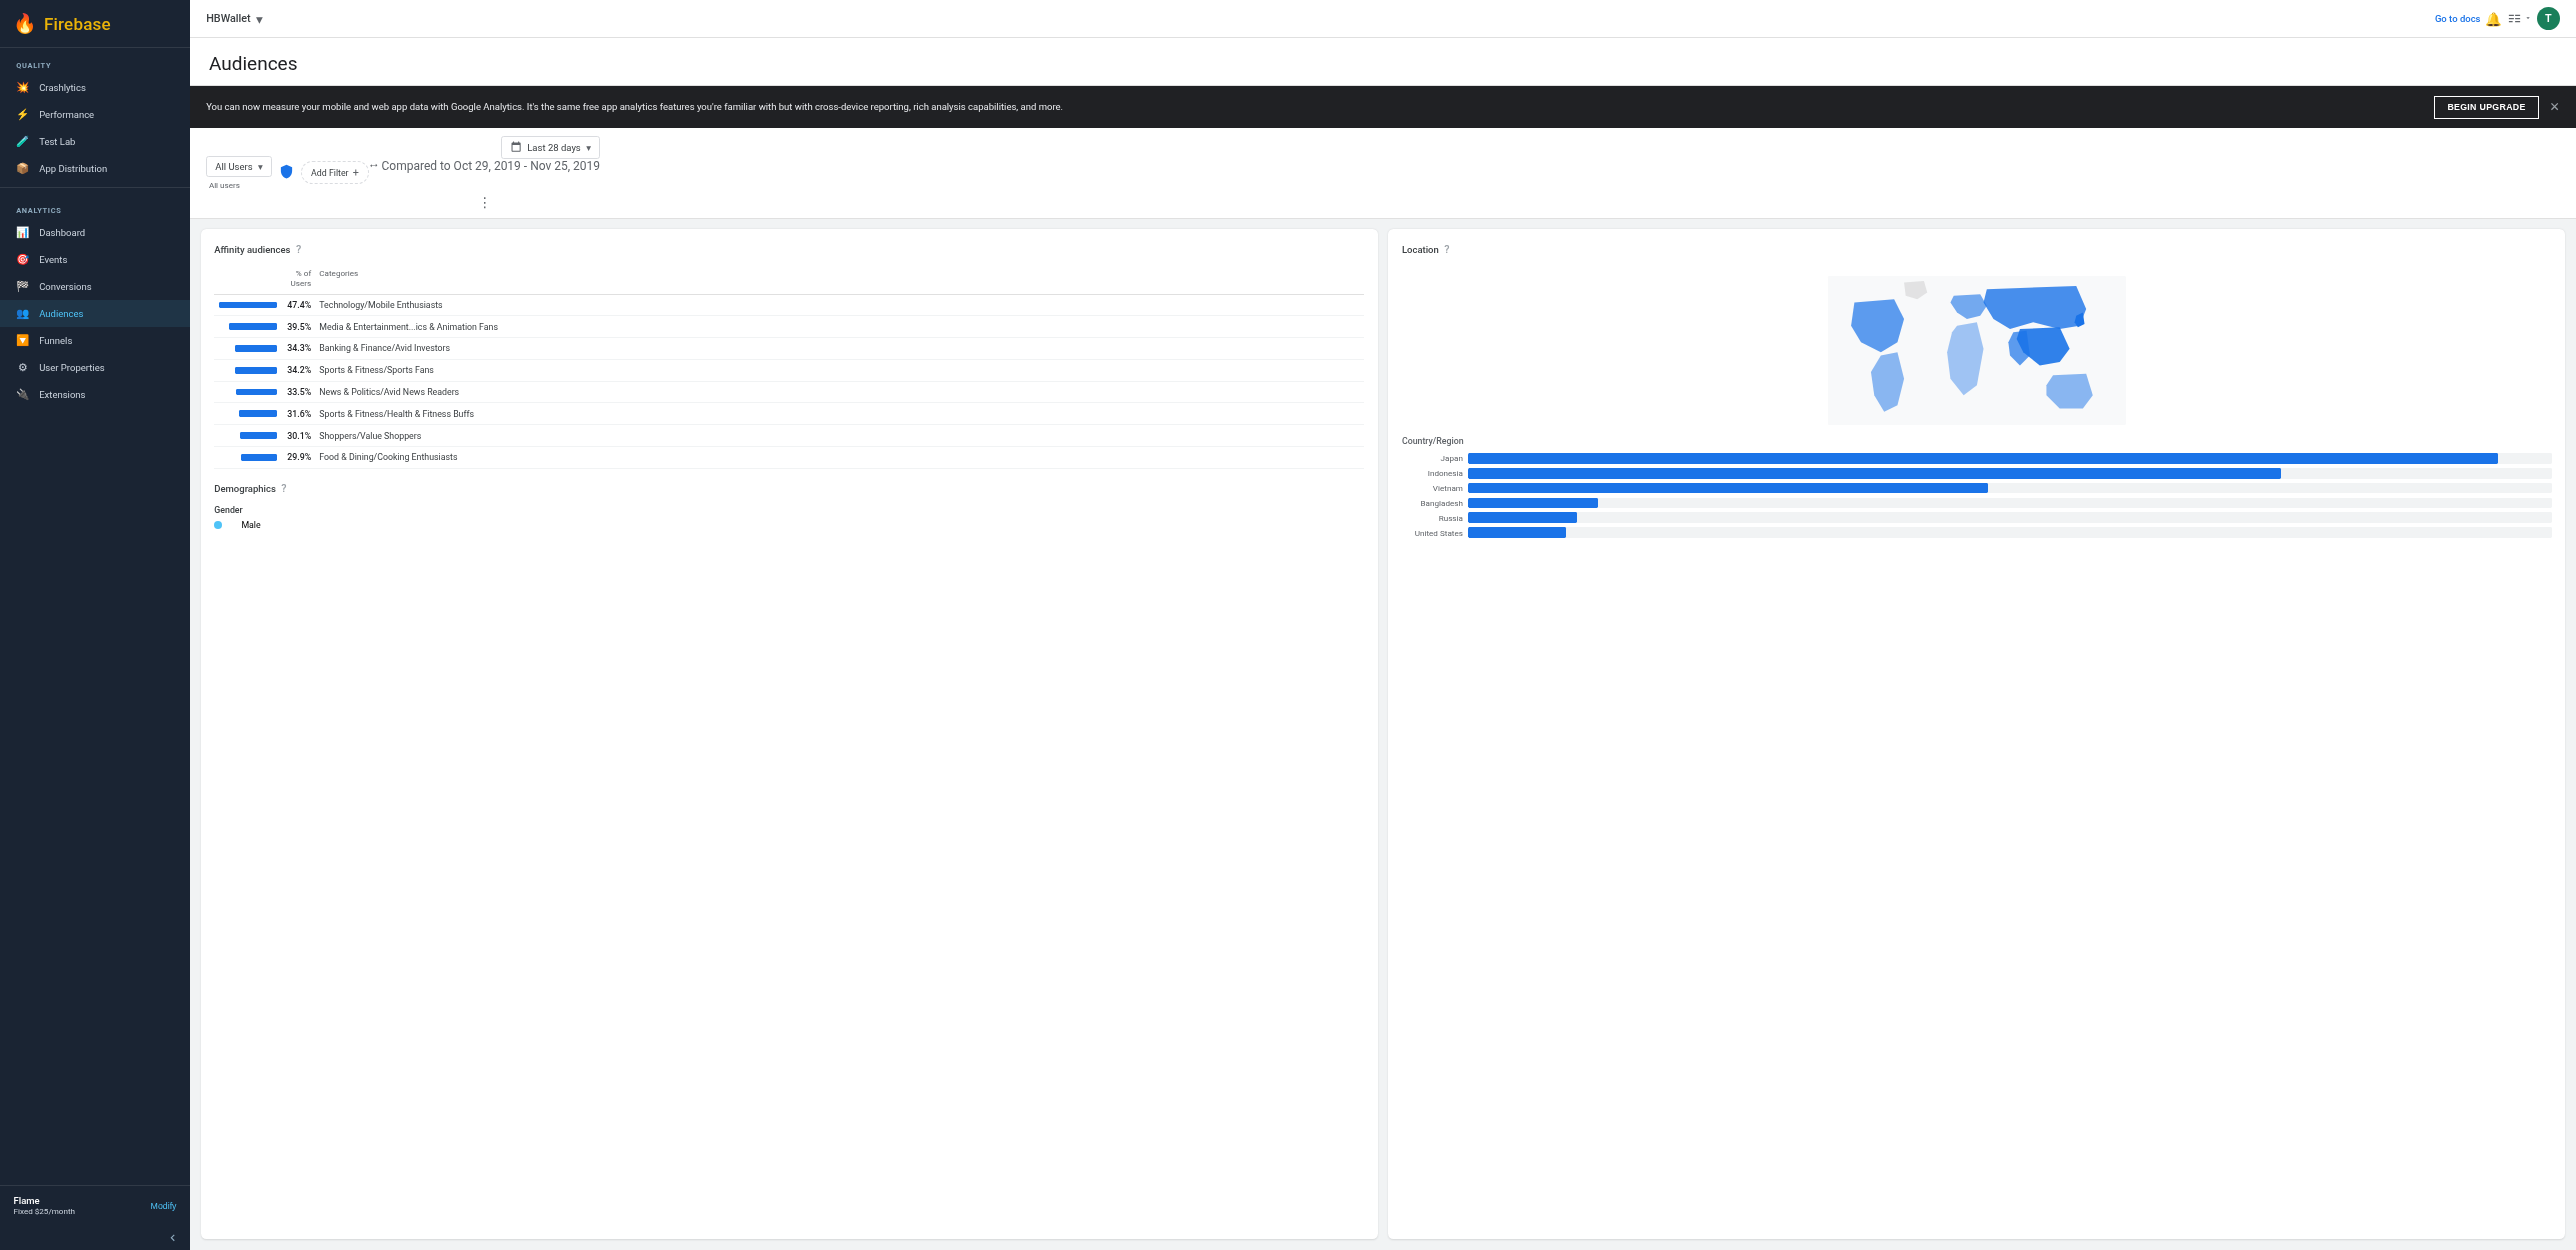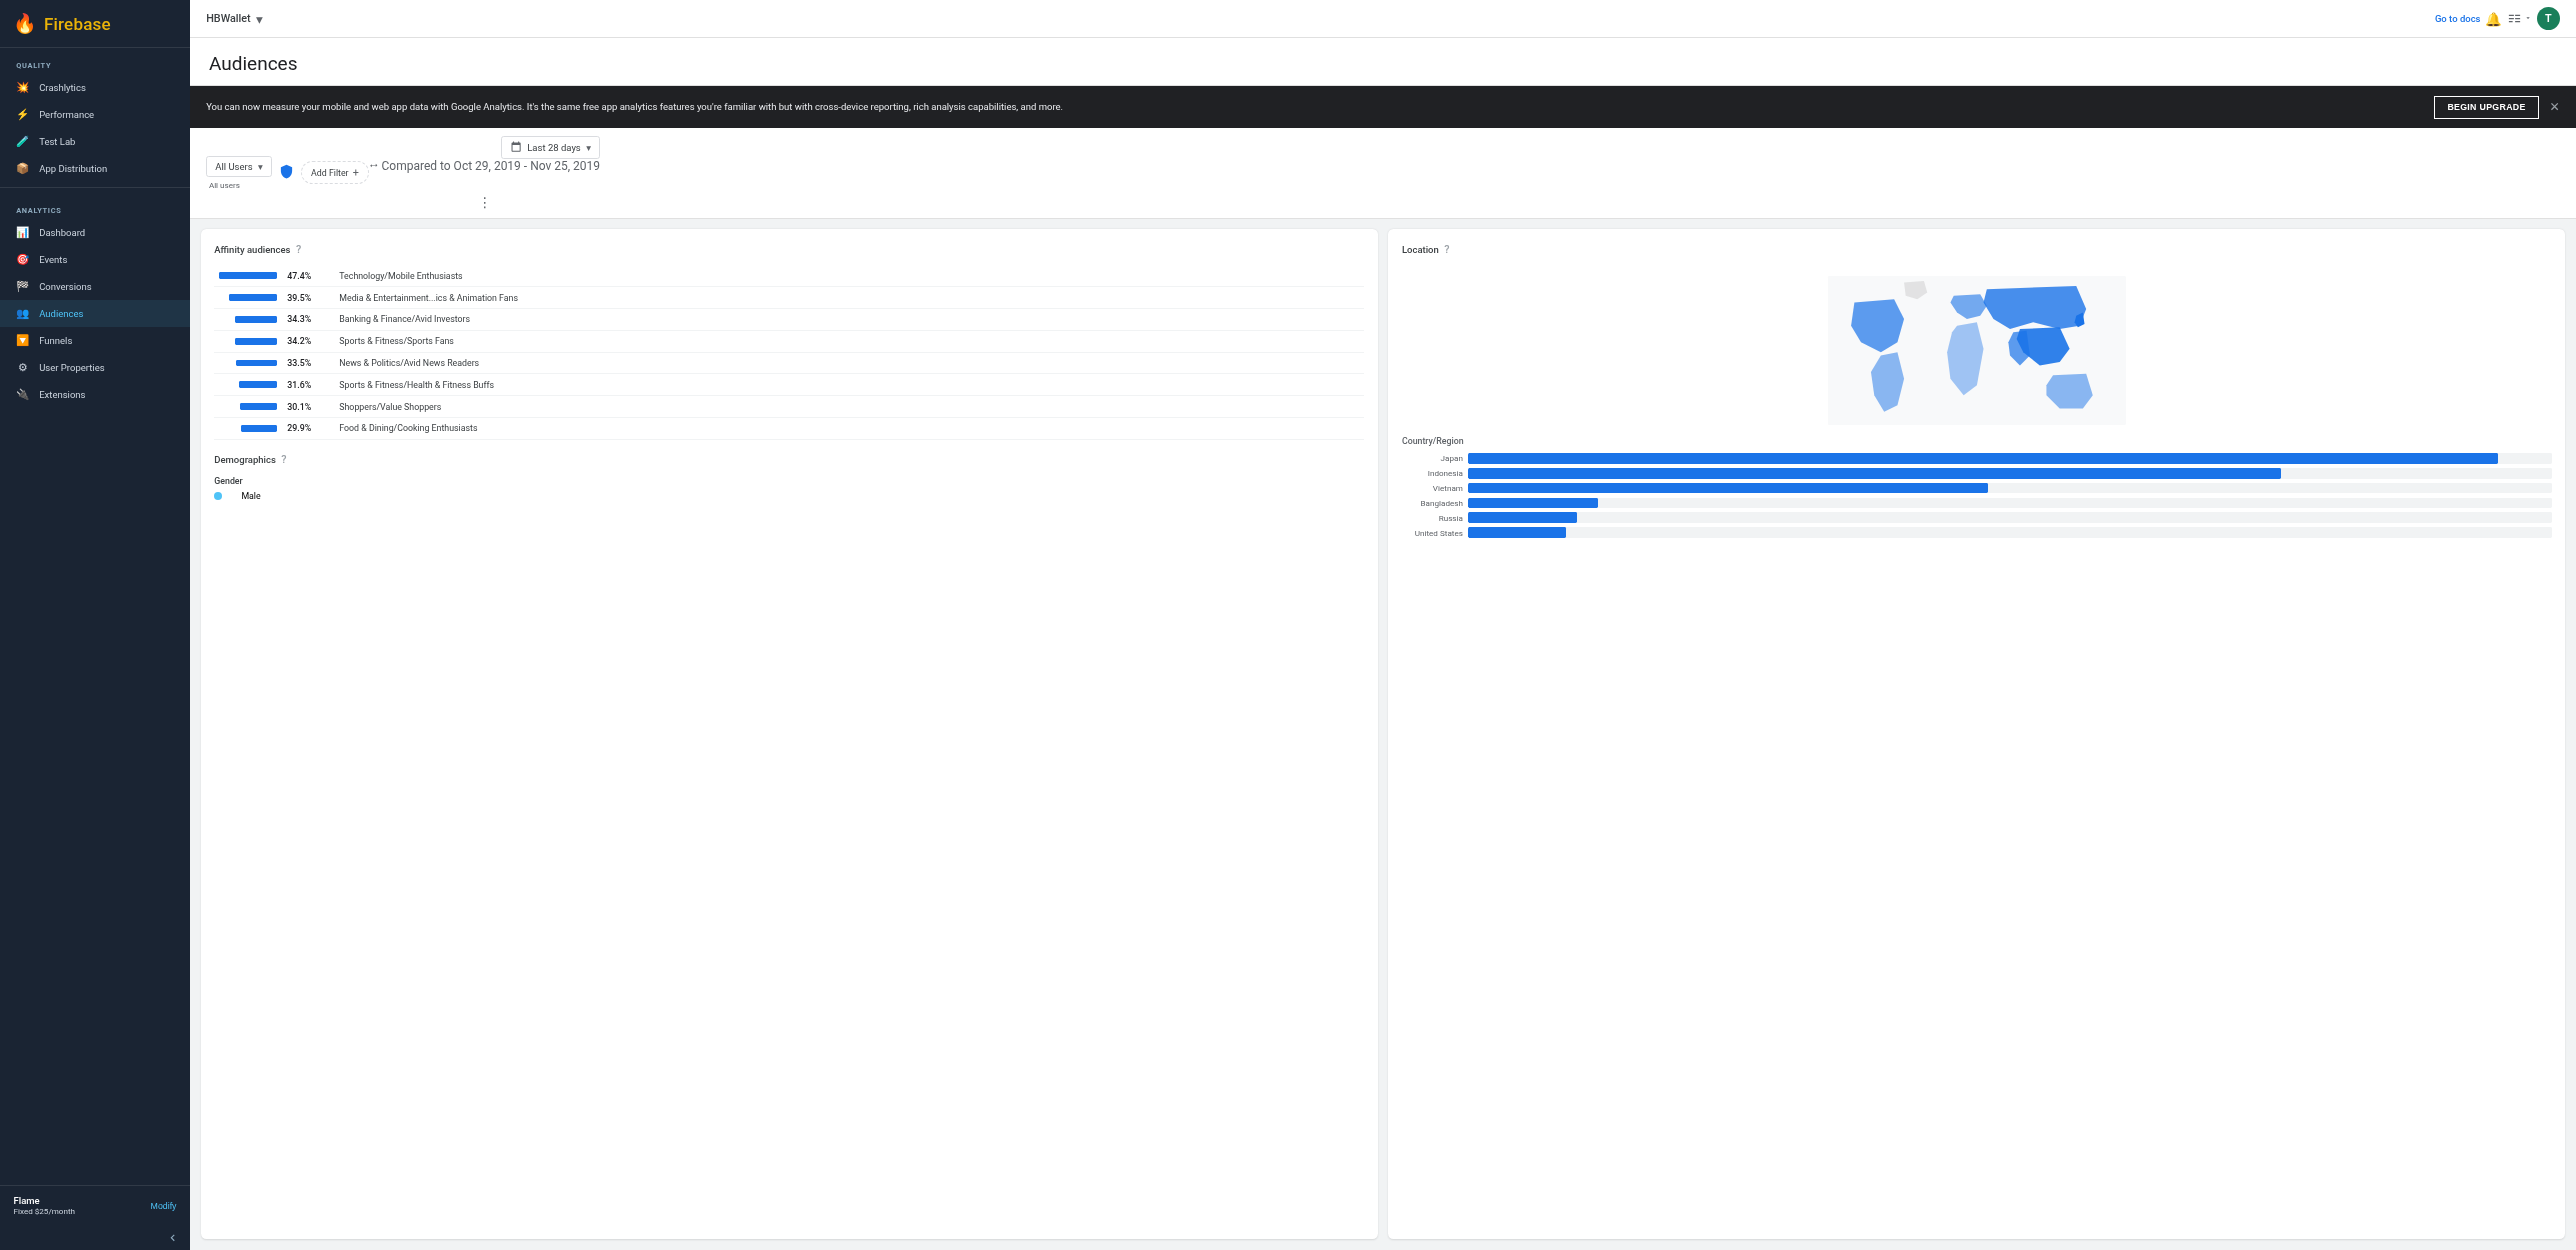--- a/index.html
+++ b/index.html
@@ -250,21 +250,21 @@
       display: flex;
       align-items: center;
       padding: 5.4px 0;
       border-bottom: 0.7px solid #f1f3f4;
       font-size: 8.8px;
       color: #3c4043;
     }
     .bar-container { width: 68px; padding-right: 5.4px; display: flex; justify-content: flex-end; }
     .bar { height: 6.8px; background: #1a73e8; border-radius: 1.4px; }
     .pct { width: 37px; text-align: right; padding-right: 8.1px; font-weight: 500; font-size: 8.8px; color: #202124; }
-    .category { flex: 1; color: #3c4043; margin-left: 20px; }
+    .category { flex: 1; color: #3c4043; }
 
     
     .world-map-container {
       display: flex;
       justify-content: center;
       align-items: center;
       padding: 10.8px 0;
     }
     .world-map-svg { width: 100%; max-height: 149px; }
 
@@ -432,20 +432,25 @@
     </div>
   </div>
 
   <div id="content">
 
     <div class="card" id="affinity-card">
       <div class="card-title">
         <span>Affinity audiences</span>
         <span class="help-icon">?</span>
       </div>
+      <div class="affinity-header">
+        <div class="col-bar"></div>
+        <div class="col-pct">% of Users</div>
+        <div class="col-cat">Categories</div>
+      </div>
       <div id="affinity-rows">
       <div class="affinity-row">
       <div class="bar-container">
         <div class="bar" style="width:58px;"></div>
       </div>
       <div class="pct">47.4%</div>
       <div class="category">Technology/Mobile Enthusiasts</div>
     </div>
           <div class="affinity-row">
       <div class="bar-container">

